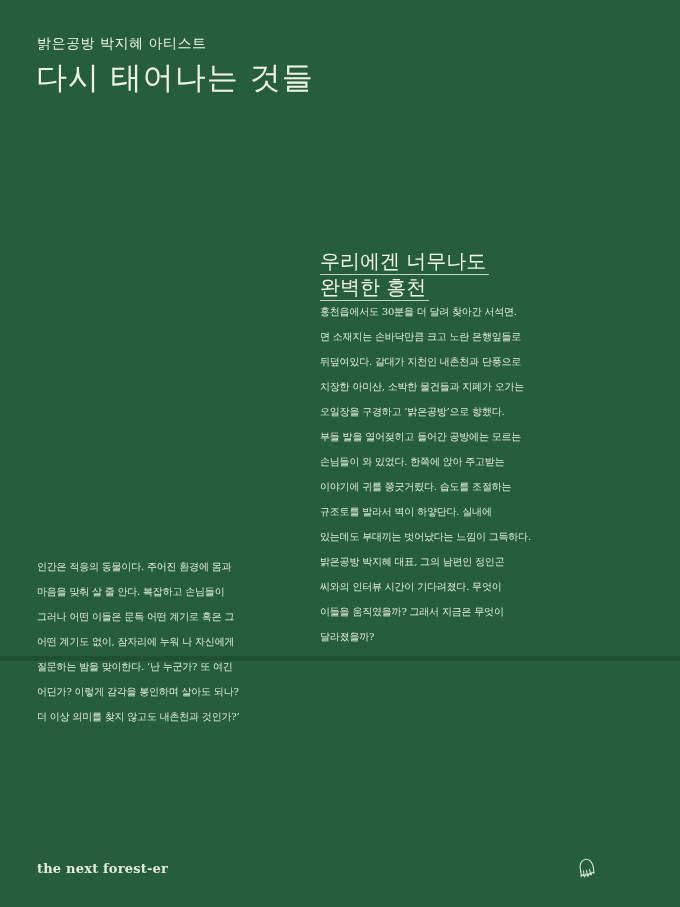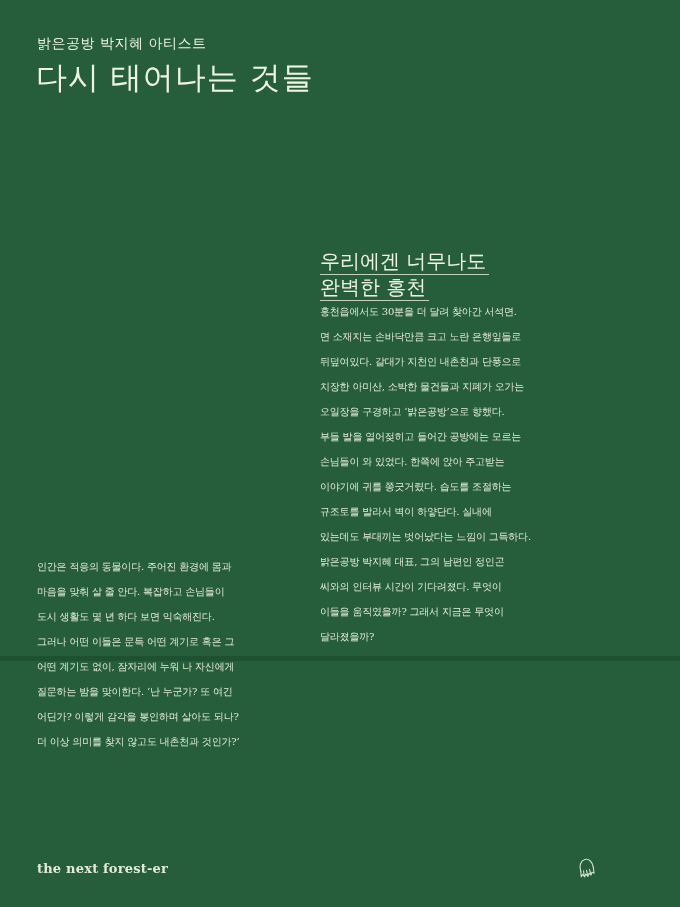--- a/index.html
+++ b/index.html
@@ -113,21 +113,20 @@
         <div class="line">밝은공방 박지혜 대표, 그의 남편인 정인곤</div>
         <div class="line">씨와의 인터뷰 시간이 기다려졌다. 무엇이</div>
         <div class="line">이들을 움직였을까? 그래서 지금은 무엇이</div>
         <div class="line">달라졌을까?</div>
       </div>
   </div>
 
   <div class="col-left body-lines">
       <div class="line">인간은 적응의 동물이다. 주어진 환경에 몸과</div>
       <div class="line">마음을 맞춰 살 줄 안다. 복잡하고 손님들이</div>
-      <div class="line">도시 생활도 몇 년 하다 보면 익숙해진다.</div>
       <div class="line">그러나 어떤 이들은 문득 어떤 계기로 혹은 그</div>
       <div class="line">어떤 계기도 없이, 잠자리에 누워 나 자신에게</div>
       <div class="line">질문하는 밤을 맞이한다. ‘난 누군가? 또 여긴</div>
       <div class="line">어딘가? 이렇게 감각을 봉인하며 살아도 되나?</div>
       <div class="line">더 이상 의미를 찾지 않고도 내촌천과 것인가?’</div>
     </div>
 
   <div class="footer-brand">the next forest-er</div>
 
   <div class="brush">

